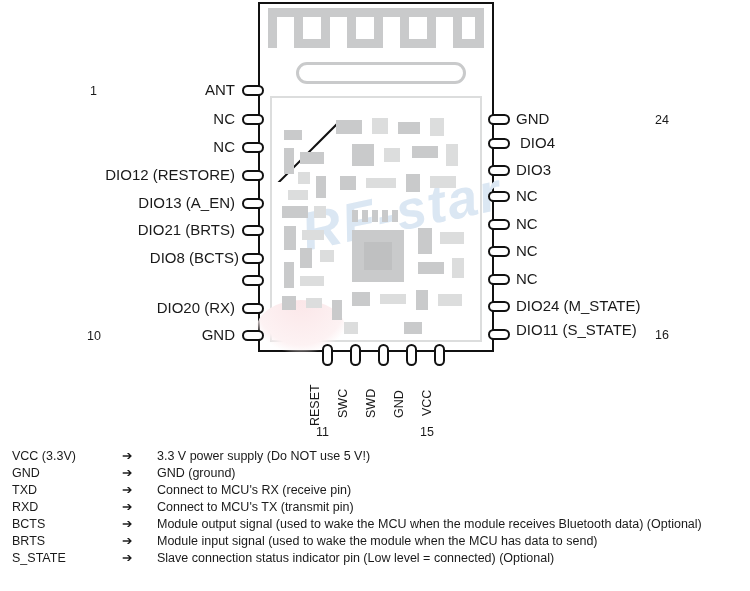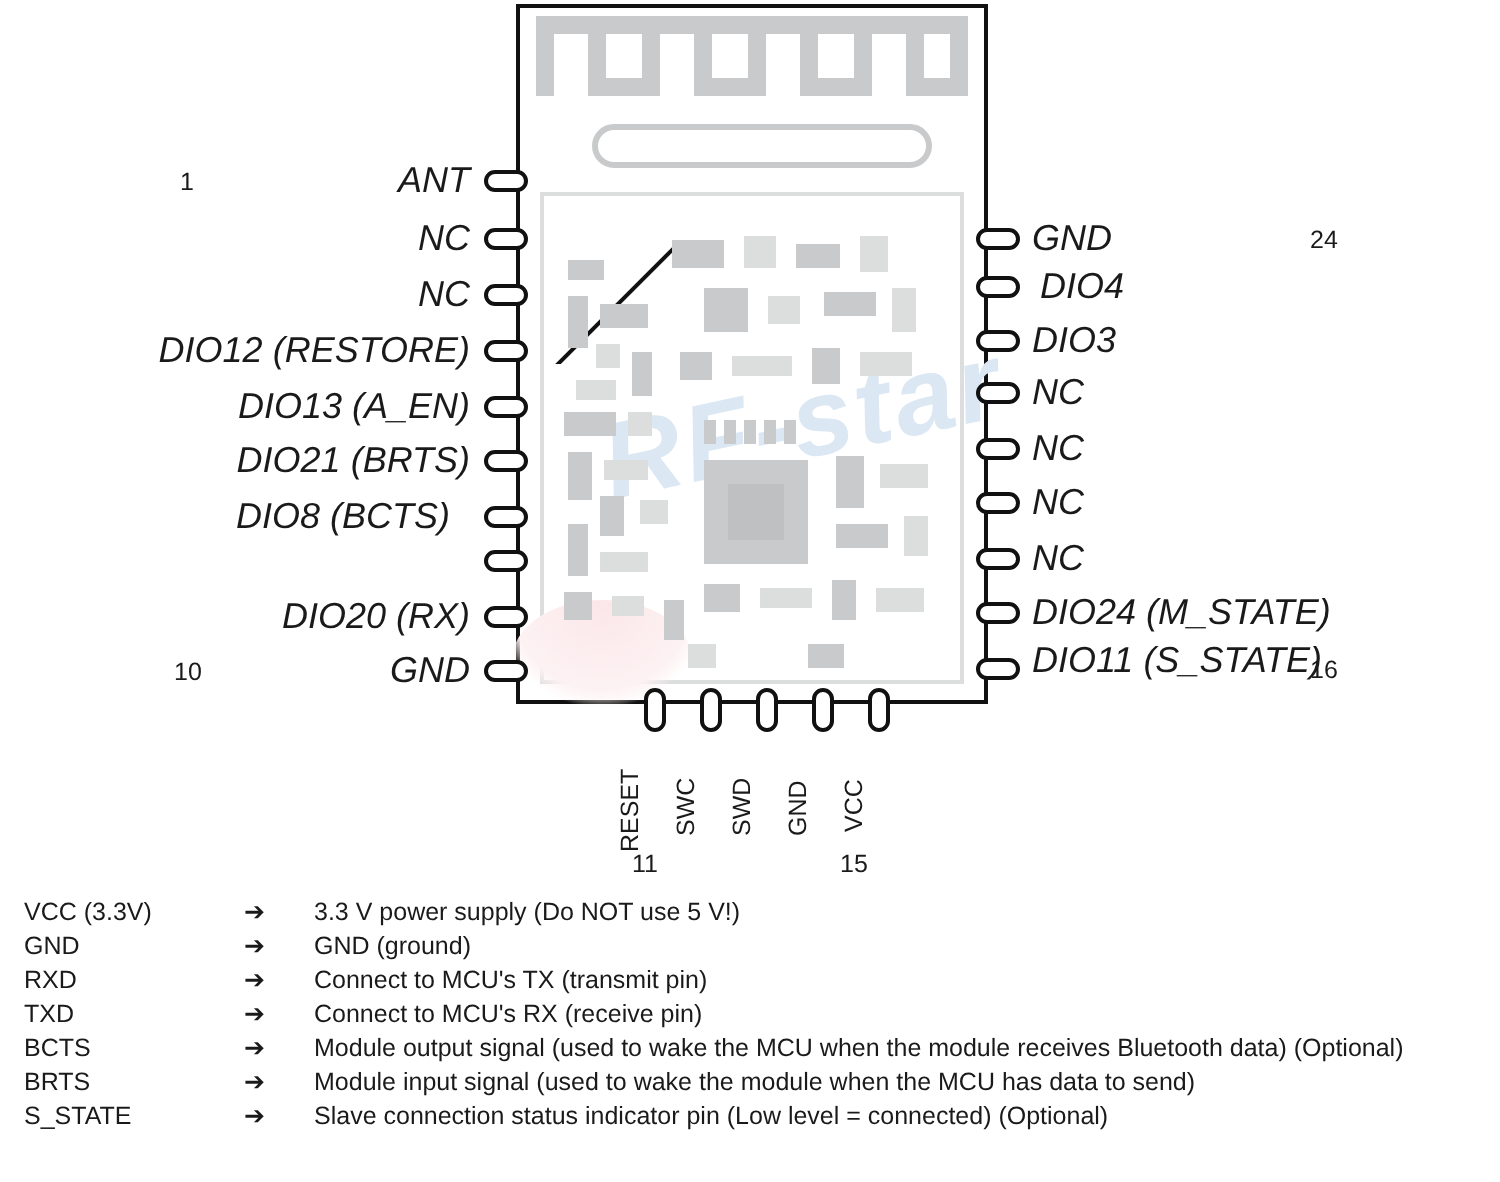--- a/index.html
+++ b/index.html
@@ -156,24 +156,23 @@
     height: 22px;
     border: 2px solid #111;
     background: #fff;
     box-sizing: border-box;
     border-radius: 6px;
     top: 344px;
   }
 
   .lbl {
     position: absolute;
-    font-size: 18px;
+    font-size: 15px;
     white-space: nowrap;
     line-height: 12px;
-    font-style: italic;
   }
   .lbl-left  { text-align: right; }
   .lbl-right { text-align: left; }
 
   .num {
     position: absolute;
     font-size: 12.5px;
     white-space: nowrap;
   }
 
@@ -298,21 +297,21 @@
   <div class="pin-left" style="top:275px;"></div>
   <div class="pin-left" style="top:303px;"></div>
   <div class="pin-left" style="top:330px;"></div>
 
   <div class="lbl lbl-left" style="left:60px; top:84px;  width:175px;">ANT</div>
   <div class="lbl lbl-left" style="left:60px; top:113px; width:175px;">NC</div>
   <div class="lbl lbl-left" style="left:60px; top:141px; width:175px;">NC</div>
   <div class="lbl lbl-left" style="left:60px; top:169px; width:175px;">DIO12 (RESTORE)</div>
   <div class="lbl lbl-left" style="left:60px; top:197px; width:175px;">DIO13 (A_EN)</div>
   <div class="lbl lbl-left" style="left:60px; top:224px; width:175px;">DIO21 (BRTS)</div>
-  <div class="lbl lbl-left" style="left:50px; top:252px; width:175px;">DIO8 (BCTS)</div>
+  <div class="lbl lbl-left" style="left:64px; top:252px; width:175px;">DIO8 (BCTS)</div>
   <div class="lbl lbl-left" style="left:60px; top:302px; width:175px;">DIO20 (RX)</div>
   <div class="lbl lbl-left" style="left:60px; top:329px; width:175px;">GND</div>
 
   <div class="num" style="left:90px; top:84px;">1</div>
   <div class="num" style="left:87px; top:329px;">10</div>
 
   <div class="pin-right" style="top:114px;"></div>
   <div class="pin-right" style="top:138px;"></div>
   <div class="pin-right" style="top:165px;"></div>
   <div class="pin-right" style="top:191px;"></div>
@@ -359,28 +358,28 @@
         <td class="col-pin">VCC (3.3V)</td>
         <td class="col-arrow">➔</td>
         <td class="col-desc">3.3 V power supply (Do NOT use 5 V!)</td>
       </tr>
       <tr>
         <td class="col-pin">GND</td>
         <td class="col-arrow">➔</td>
         <td class="col-desc">GND (ground)</td>
       </tr>
       <tr>
+        <td class="col-pin">TXD</td>
+        <td class="col-arrow">➔</td>
+        <td class="col-desc">Connect to MCU's RX (receive pin)</td>
+      </tr>
+      <tr>
         <td class="col-pin">RXD</td>
         <td class="col-arrow">➔</td>
         <td class="col-desc">Connect to MCU's TX (transmit pin)</td>
-      </tr>
-      <tr>
-        <td class="col-pin">TXD</td>
-        <td class="col-arrow">➔</td>
-        <td class="col-desc">Connect to MCU's RX (receive pin)</td>
       </tr>
       <tr>
         <td class="col-pin">BCTS</td>
         <td class="col-arrow">➔</td>
         <td class="col-desc">Module output signal (used to wake the MCU when the module receives Bluetooth data) (Optional)</td>
       </tr>
       <tr>
         <td class="col-pin">BRTS</td>
         <td class="col-arrow">➔</td>
         <td class="col-desc">Module input signal (used to wake the module when the MCU has data to send)</td>

